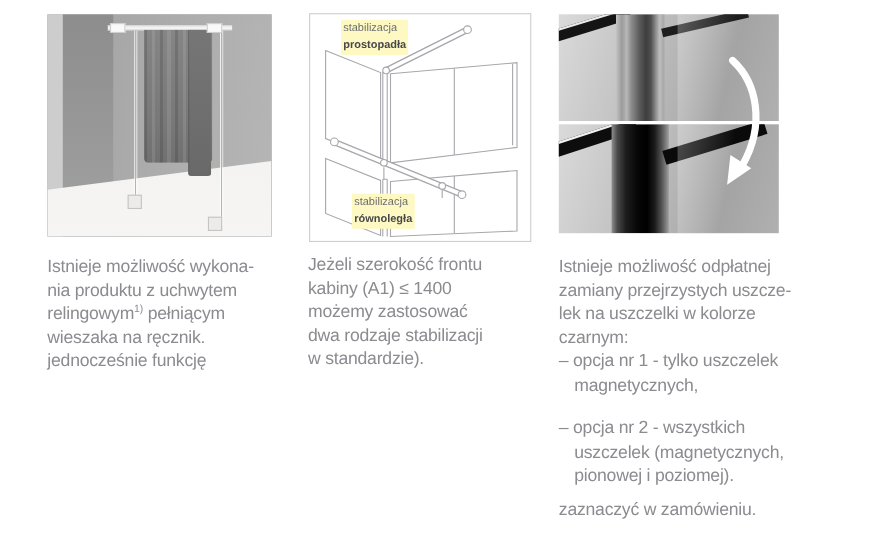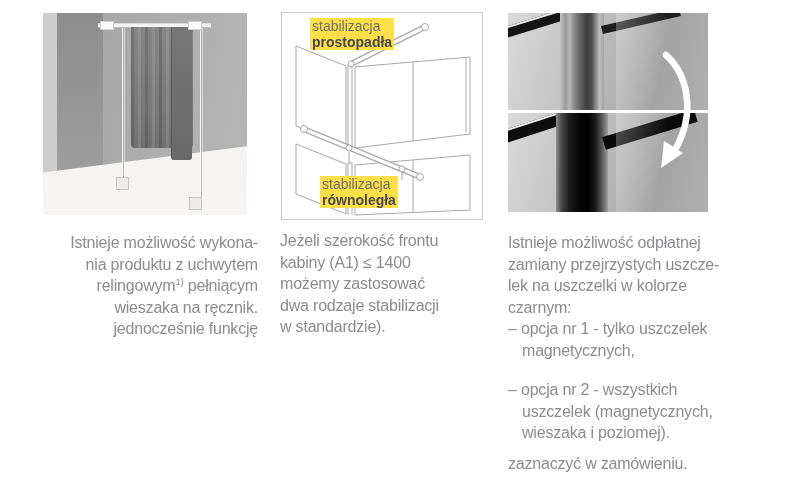--- a/index.html
+++ b/index.html
@@ -40,21 +40,21 @@
       repeating-linear-gradient(90deg,rgba(0,0,0,.13) 0 3px,rgba(0,0,0,0) 3px 7px,rgba(255,255,255,.10) 7px 10px,rgba(0,0,0,0) 10px 14px),
       linear-gradient(180deg,#858585,#787878 70%,#707070);
     border-radius:0 0 4px 4px;}
   .towel-fold{position:absolute;left:128px;top:14px;width:20px;height:133px;
     background:linear-gradient(180deg,#767676,#696969);
     border-left:1px solid rgba(0,0,0,.18);border-radius:0 0 3px 3px;}
 
   
   .diagram{position:absolute;left:281px;top:12px;width:200px;height:206px;border:1px solid #cdcdd1;box-sizing:content-box;background:#fff;}
   .diagram svg{position:absolute;left:0;top:0;}
-  .diag-label{position:absolute;background:#fde047;padding:0 2px;color:#6d6d72;font-size:14px;line-height:16px;}
+  .diag-label{position:absolute;background:#fef9c3;padding:0 2px;color:#6d6d72;font-size:10px;line-height:16px;}
   .diag-label .bold{font-weight:bold;color:#47474c;}
   .label-top{left:28px;top:5px;}
   .label-bottom{left:38px;top:163px;}
 
   
   .photo3{position:absolute;left:508px;top:13px;width:200px;height:199px;}
   .seal-photo{position:absolute;left:0;width:200px;height:97px;overflow:hidden;
     background:linear-gradient(105deg,#dadada,#bfbfbf 40%,#a4a4a4 75%,#b0b0b0);}
   .seal-a{top:0;}
   .seal-b{top:100px;height:99px;}
@@ -65,21 +65,21 @@
   .b-right{left:96px;top:24px;width:96px;height:13px;transform:rotate(-17deg);background:#0a0a0a;}
   .gasket-a{position:absolute;left:52px;top:0;width:44px;height:100%;
     background:linear-gradient(90deg,#c4c4c4 0%,#9b9b9b 12%,#b7b7b7 22%,#8b8b8b 32%,#5c5c5c 48%,#3e3e3e 62%,#4f4f4f 72%,#bdbdbd 90%,#a5a5a5 100%);}
   .gasket-b{position:absolute;left:48px;top:0;width:52px;height:100%;
     background:linear-gradient(90deg,#8f8f8f 0%,#4a4a4a 10%,#1d1d1d 25%,#070707 45%,#000000 62%,#1a1a1a 75%,#555555 88%,#9e9e9e 100%);}
   .sheen{position:absolute;left:108px;top:0;right:0;height:100%;
     background:linear-gradient(100deg,rgba(255,255,255,.28),rgba(255,255,255,0) 50%);}
   .arrow-overlay{position:absolute;left:0;top:0;pointer-events:none;}
 
   
-  .t1{left:43px;top:232px;width:215px;text-align:right;}
+  .t1{left:43px;top:232px;width:215px;}
   .t2{left:280px;top:230px;width:210px;}
   .t3{left:508px;top:232px;width:260px;}
 </style>
 </head>
 <body>
 
 <div class="photo1">
   <div class="wall-back"></div>
   <div class="wall-left"></div>
   <div class="wall-strip"></div>
@@ -169,17 +169,17 @@
 
 <div class="para t3">
   <div class="ln">Istnieje możliwość odpłatnej</div>
   <div class="ln">zamiany przejrzystych uszcze-</div>
   <div class="ln">lek na uszczelki w kolorze</div>
   <div class="ln">czarnym:</div>
   <div class="ln">– opcja nr 1 - tylko uszczelek</div>
   <div class="ln indent">magnetycznych,</div>
   <div class="ln gap-top">– opcja nr 2 - wszystkich</div>
   <div class="ln indent">uszczelek (magnetycznych,</div>
-  <div class="ln indent">wieszaka i poziomej).</div>
+  <div class="ln indent">pionowej i poziomej).</div>
   <div class="footer">
     <div class="ln">zaznaczyć w zamówieniu.</div>
   </div>
 </div>
 
 </body></html>

